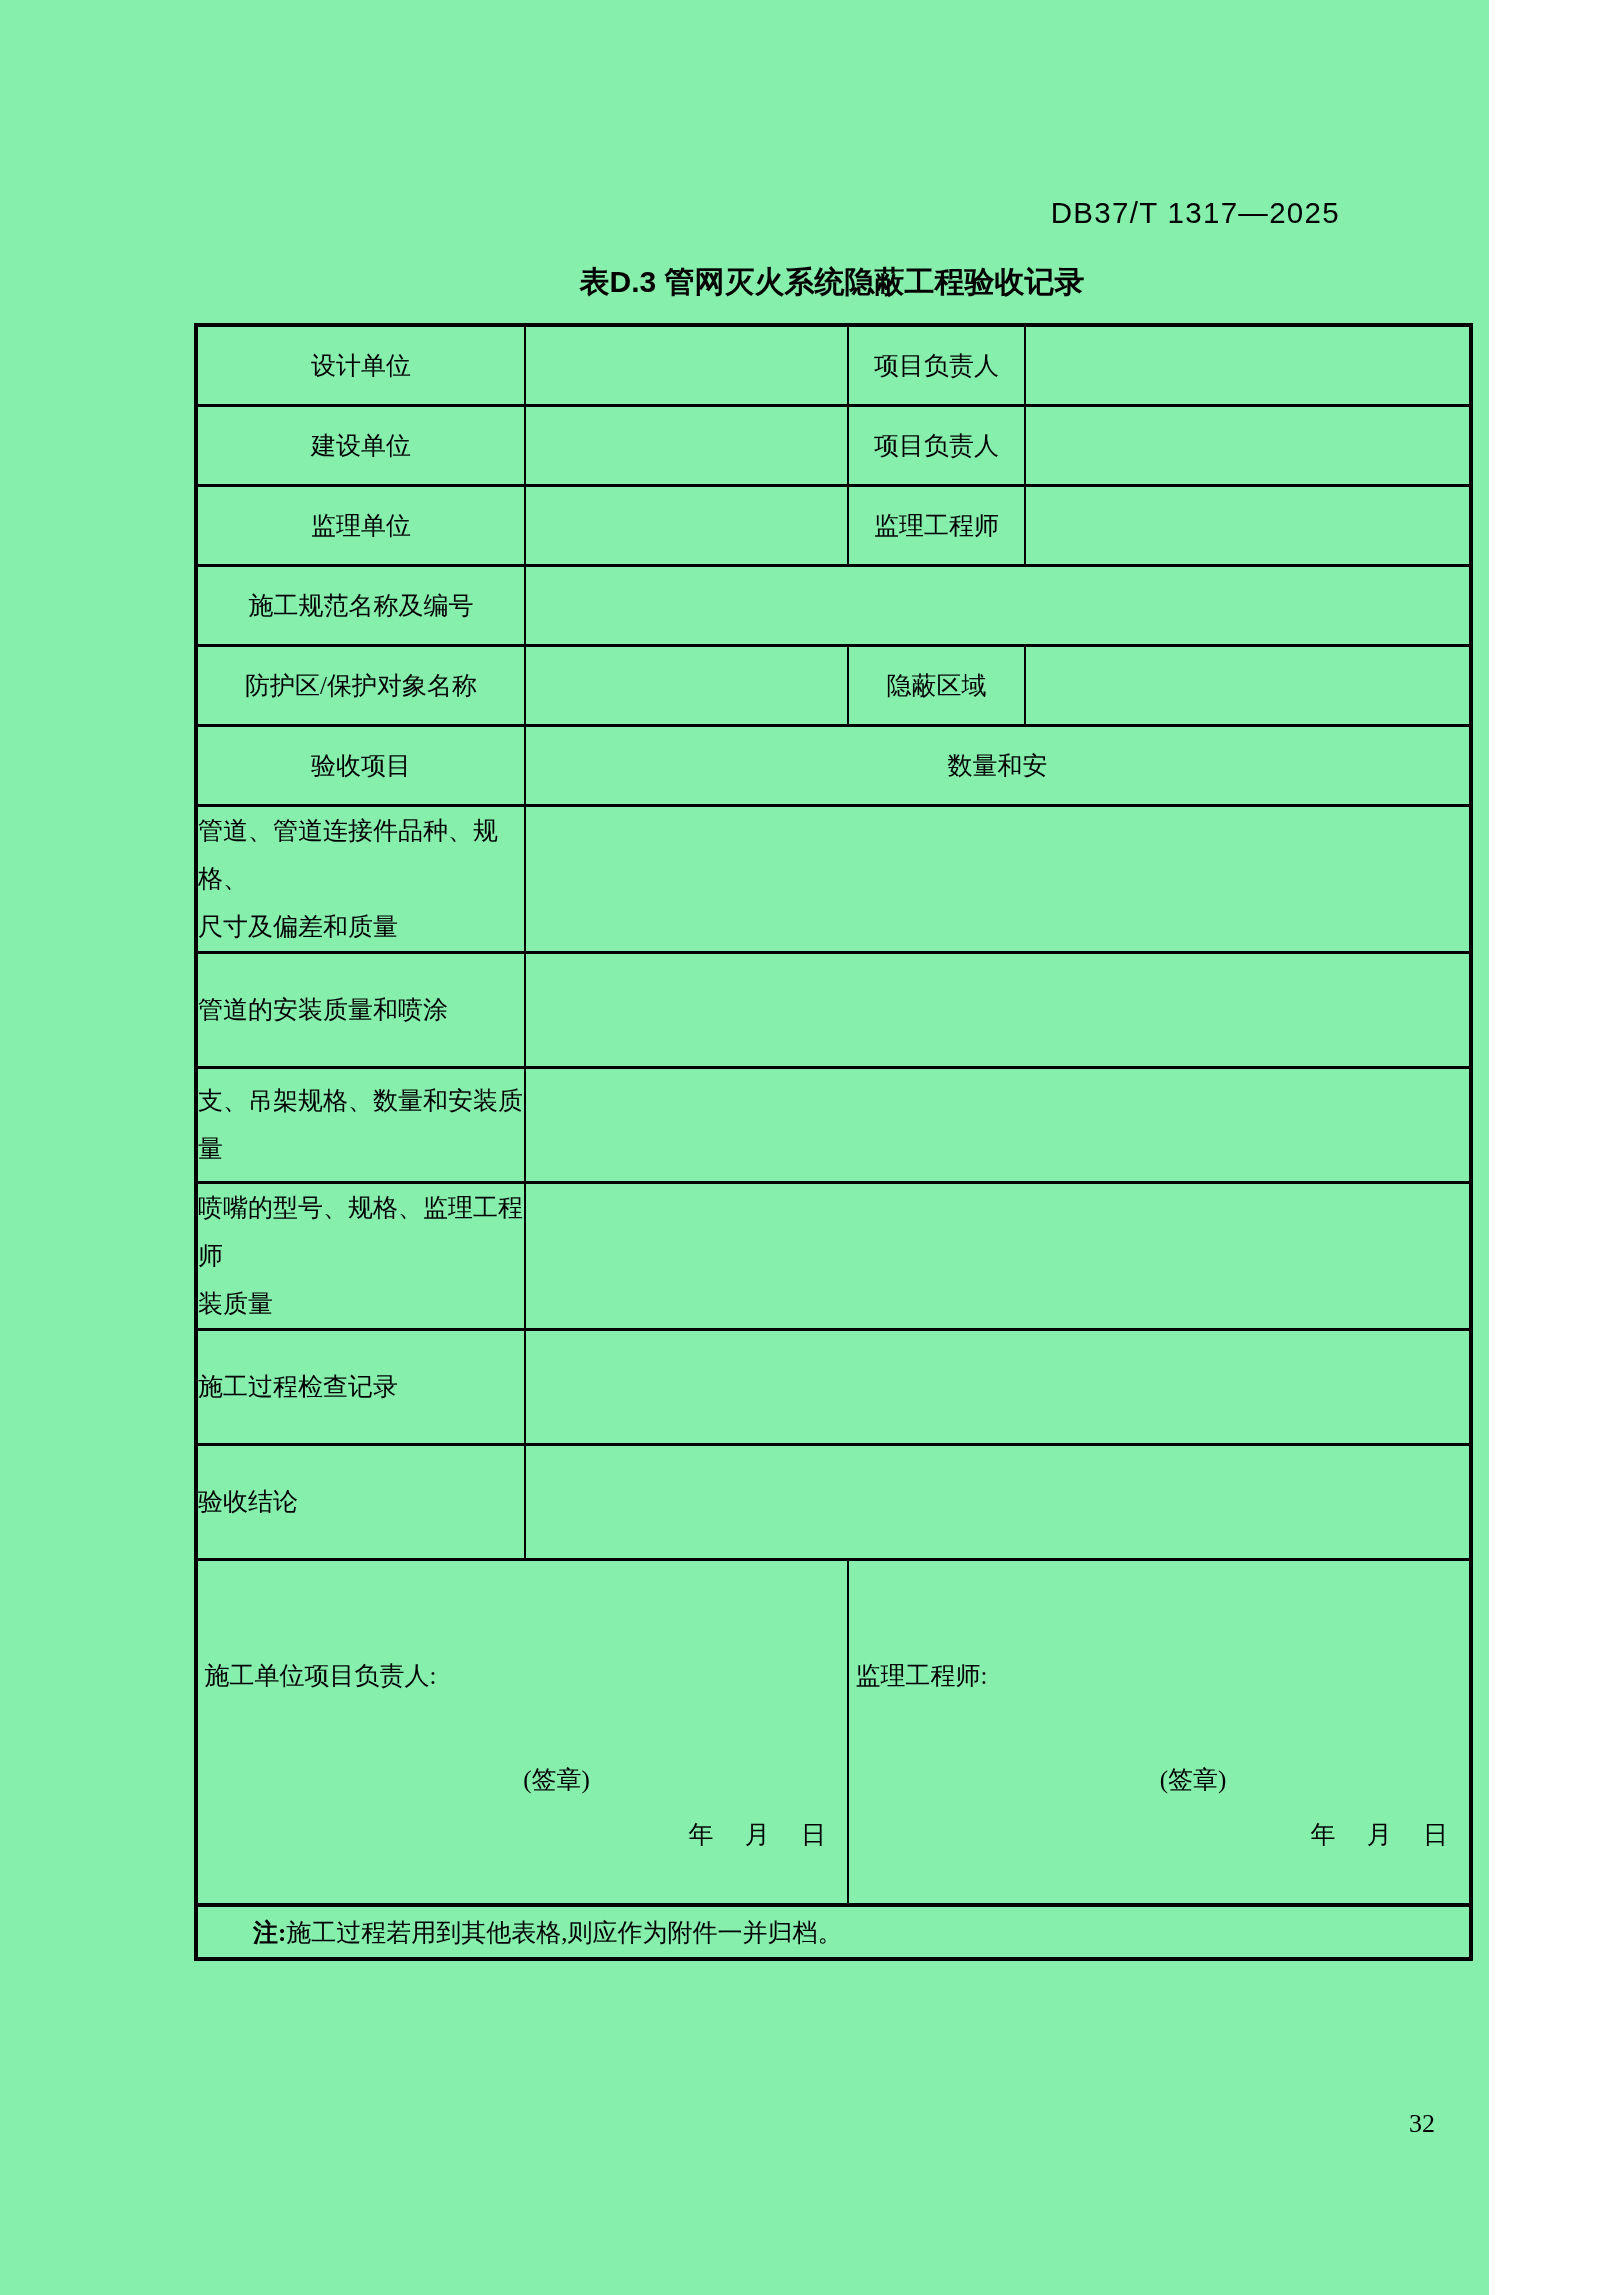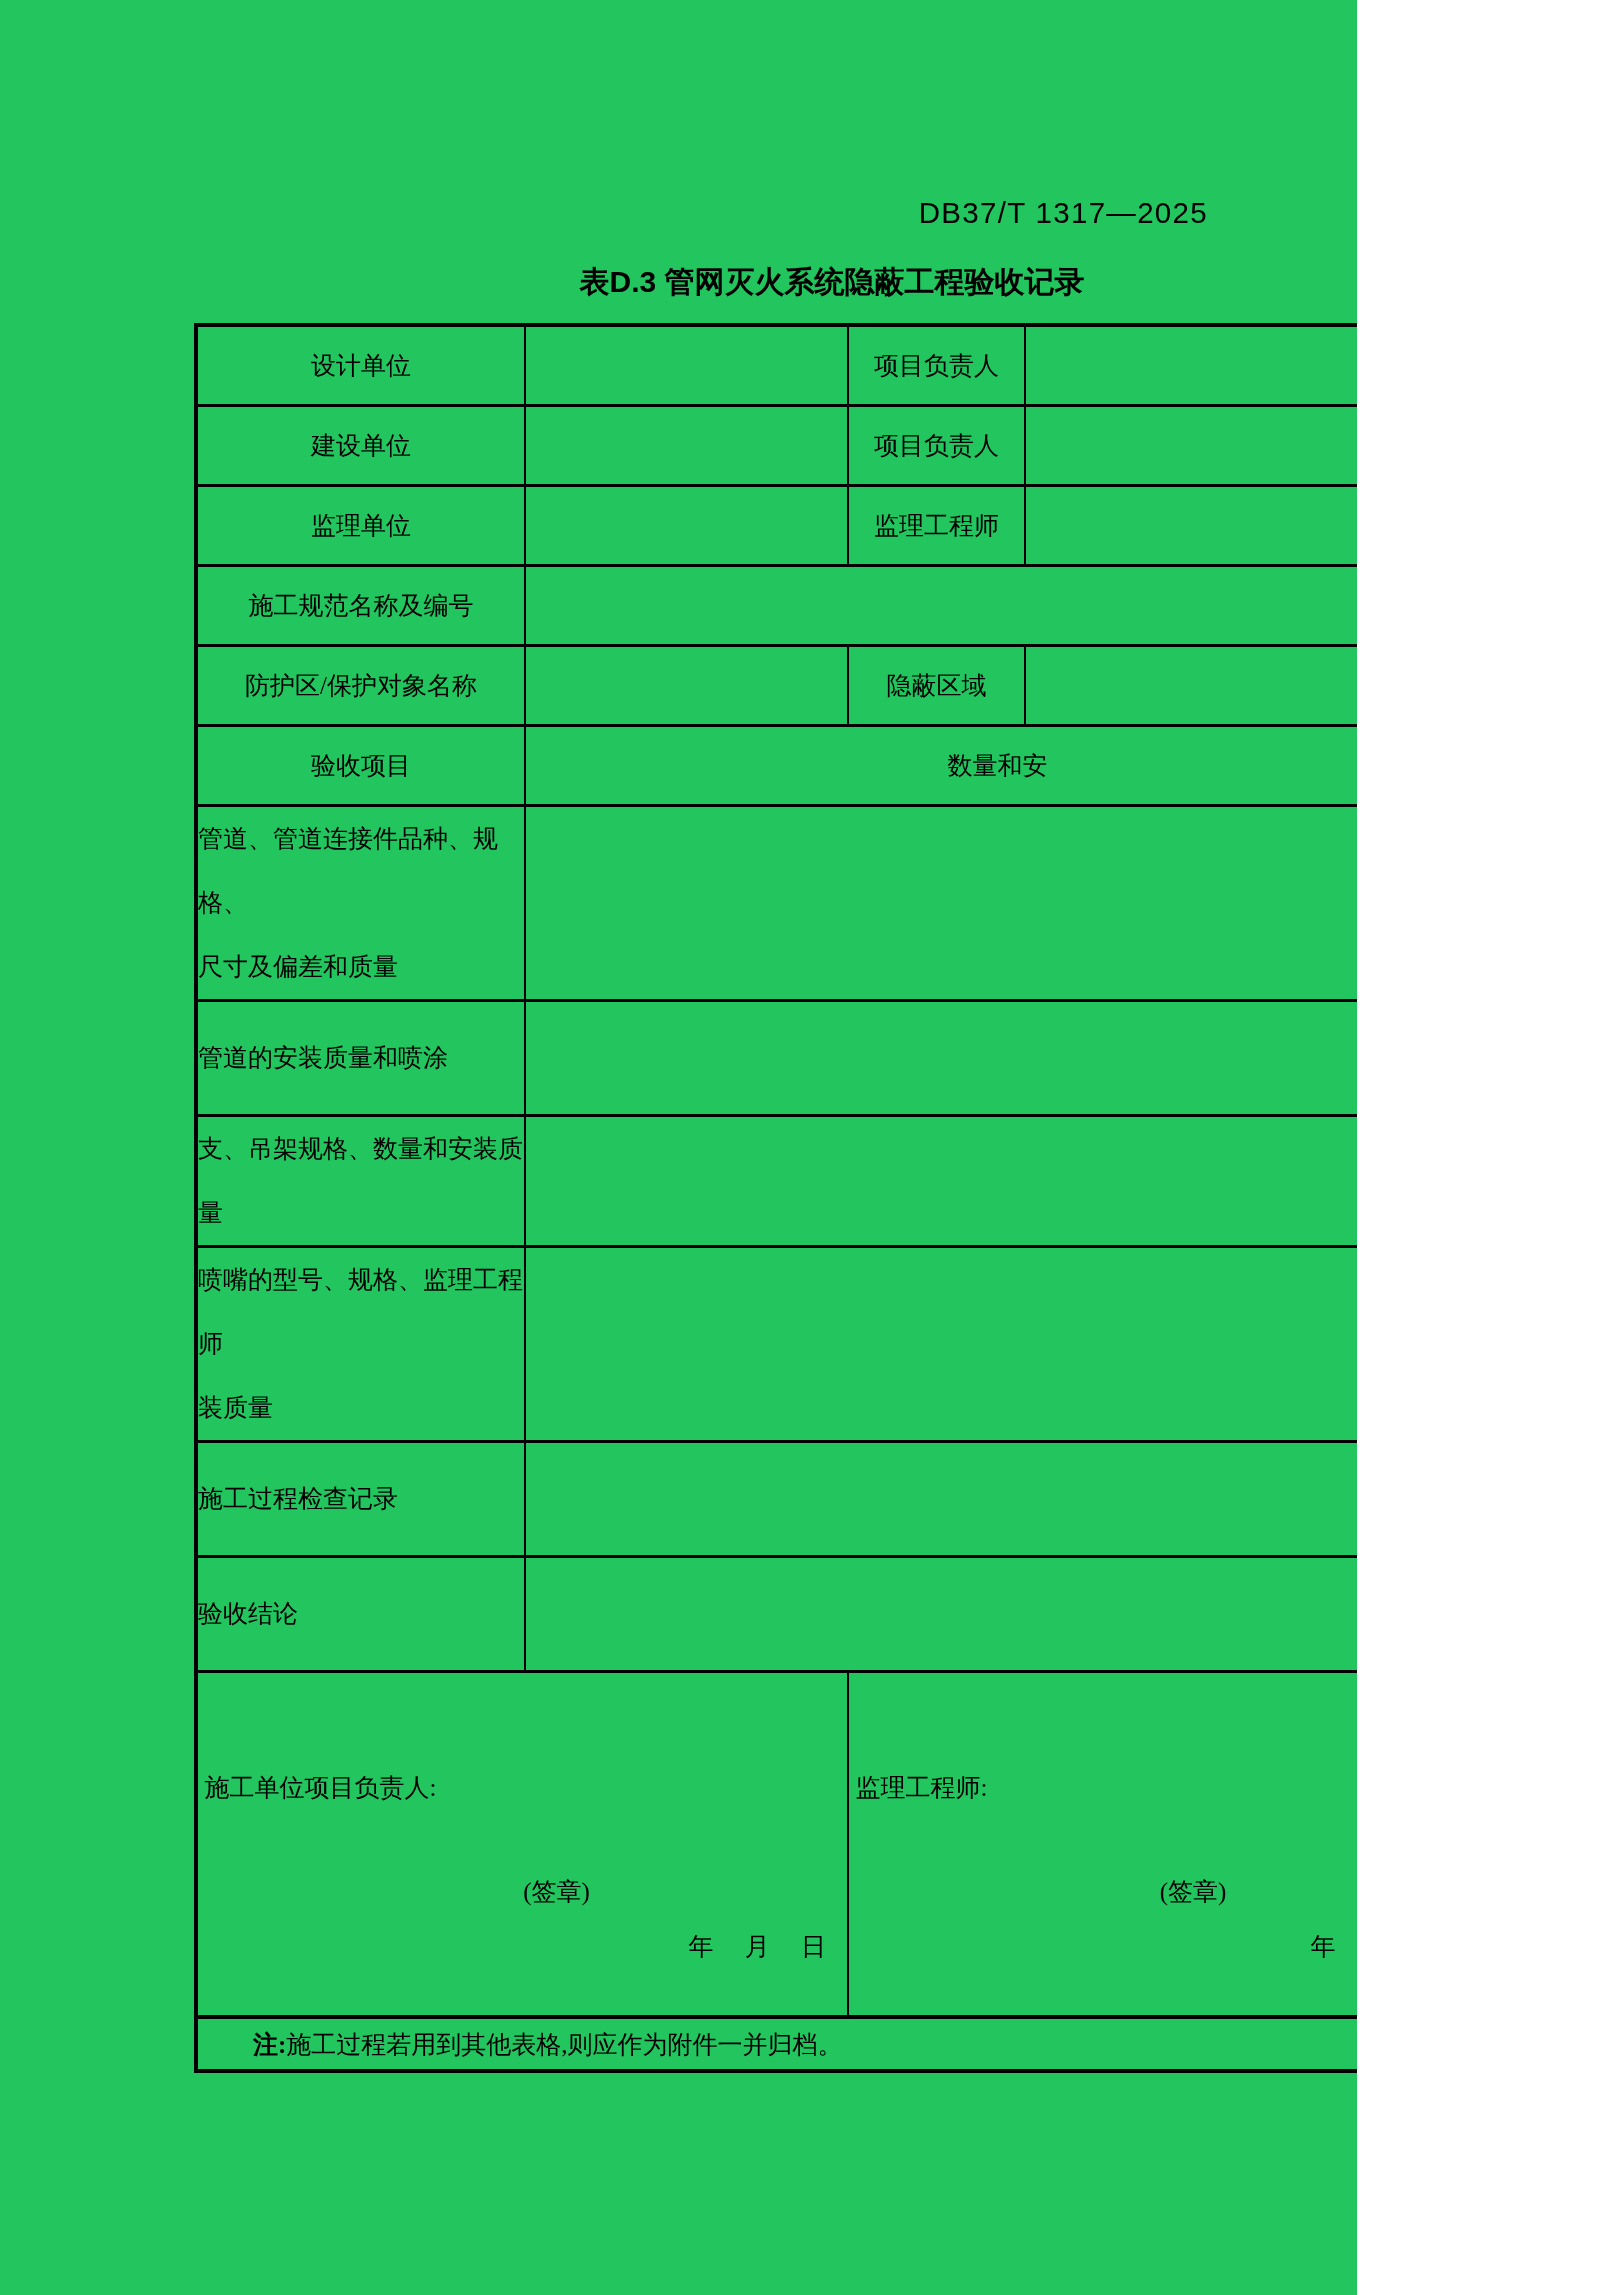--- a/index.html
+++ b/index.html
@@ -2,23 +2,23 @@
 <html style="font-size:10.5px"><head>
 <meta charset="utf-8">
 <style>
   html, body {
     margin: 0;
     padding: 0;
     background: #ffffff;
   }
   .page {
     position: relative;
-    width: 1357px;
+    width: 1489px;
     height: 2295px;
-    background: #22c55e;
+    background: #86efac;
     color: #000000;
     font-family: "Liberation Serif", "DejaVu Serif", serif;
     overflow: hidden;
   }
   .std-code {
     position: absolute;
     top: 196px;
     right: 149px;
     font-family: "Liberation Sans", "DejaVu Sans", sans-serif;
     font-size: 29.5px;
@@ -56,21 +56,21 @@
   }
   tr.info-row td { height: 77px; }
   tr.check-row td { height: 112px; }
   td.cell-label { text-align: center; }
   td.check-label {
     font-size: 22px;
     text-align: left;
     padding-left: 3.9px;
     padding-right: 1.3px;
     white-space: pre-line;
-    line-height: 64px;
+    line-height: 48px;
   }
   tr.signature-row td {
     height: 342px;
     vertical-align: top;
   }
   .sig-inner { display: flex; flex-direction: column; height: 100%; }
   .sig-role {
     margin-top: 98px;
     padding-left: 6.5px;
     font-size: 25px;

